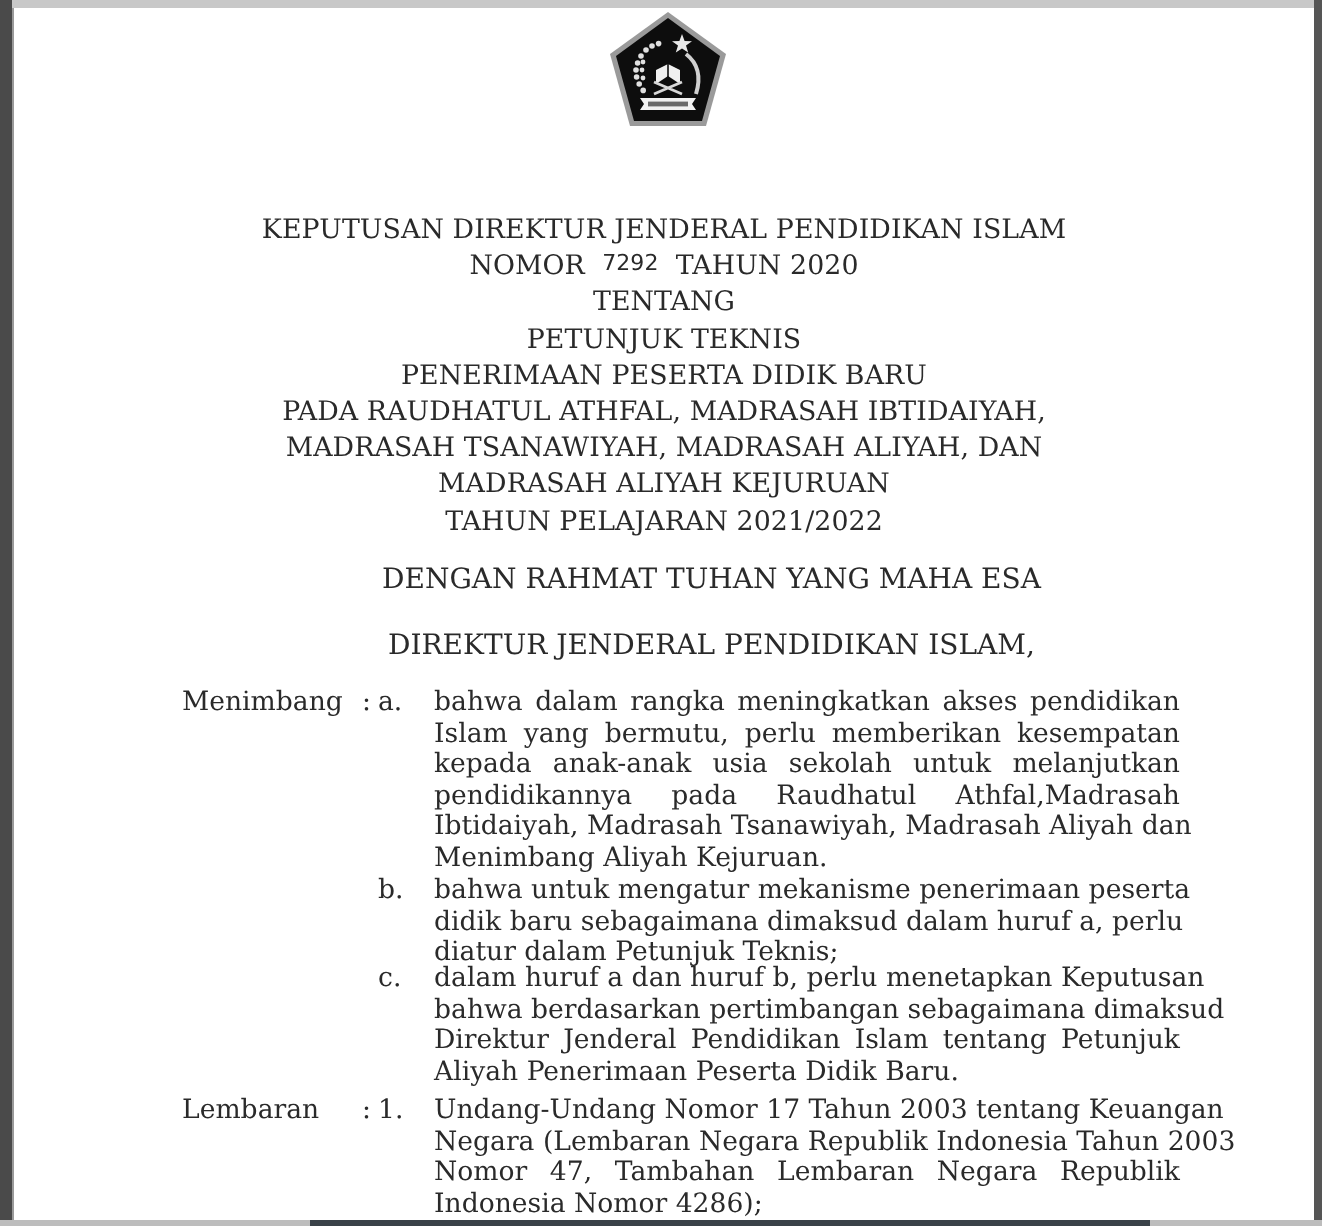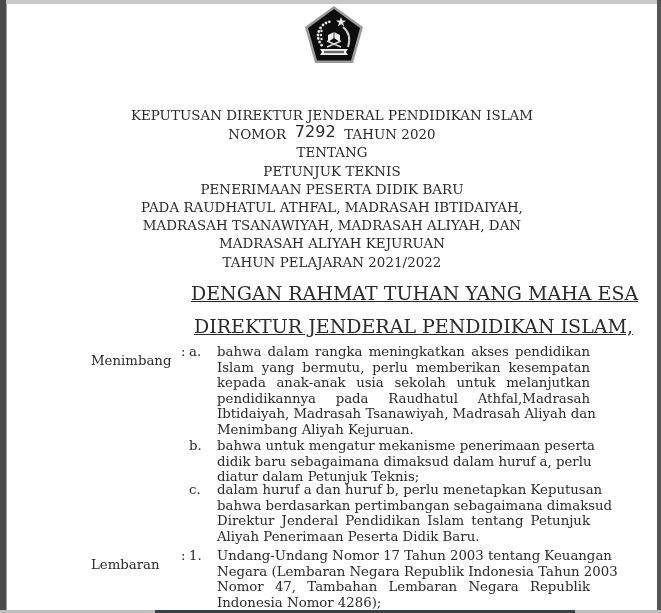--- a/index.html
+++ b/index.html
@@ -18,28 +18,28 @@
 
   .page { position: absolute; left: 7px; top: 4px; width: 520px; height: 606px; border-radius: 14px; }
 
   .logo { position: absolute; left: 296px; top: 1px; width: 62px; height: 60px; }
 
   .title-block {
     position: absolute; left: 0; top: 103px; width: 680px;
     text-align: center; font-size: 13.4px; line-height: 18.2px; letter-spacing: 0.05px;
   }
   .title-block div { white-space: nowrap; }
-  .nomor-num { font-family: "DejaVu Sans", "Liberation Sans", sans-serif; font-size: 16px; position: relative; top: -2px; }
+  .nomor-num { font-family: "DejaVu Sans", "Liberation Sans", sans-serif; font-size: 11px; position: relative; top: -2px; }
 
   .invocation {
-    position: absolute; left: 184px; font-size: 19px; white-space: nowrap; text-decoration: underline;
+    position: absolute; left: 184px; font-size: 14px; white-space: nowrap;
   }
 
   .section { position: absolute; left: 0; width: 650px; font-size: 13.3px; line-height: 15.6px; }
-  .sec-label { position: absolute; left: 84px; top: 9px; white-space: nowrap; }
+  .sec-label { position: absolute; left: 84px; top: 0; white-space: nowrap; }
   .sec-colon { position: absolute; left: 174px; top: 0; white-space: nowrap; }
   .item { position: absolute; left: 0; width: 650px; }
   .item-marker { position: absolute; left: 182px; top: 0; white-space: nowrap; }
   .item-text { position: absolute; left: 210px; top: 0; width: 373px; text-align: justify; }
   .item-text span.line { display: block; text-align: justify; text-align-last: justify; white-space: nowrap; }
   .item-text span.line.last { text-align-last: left; }
 </style>
 </head>
 <body>
 

